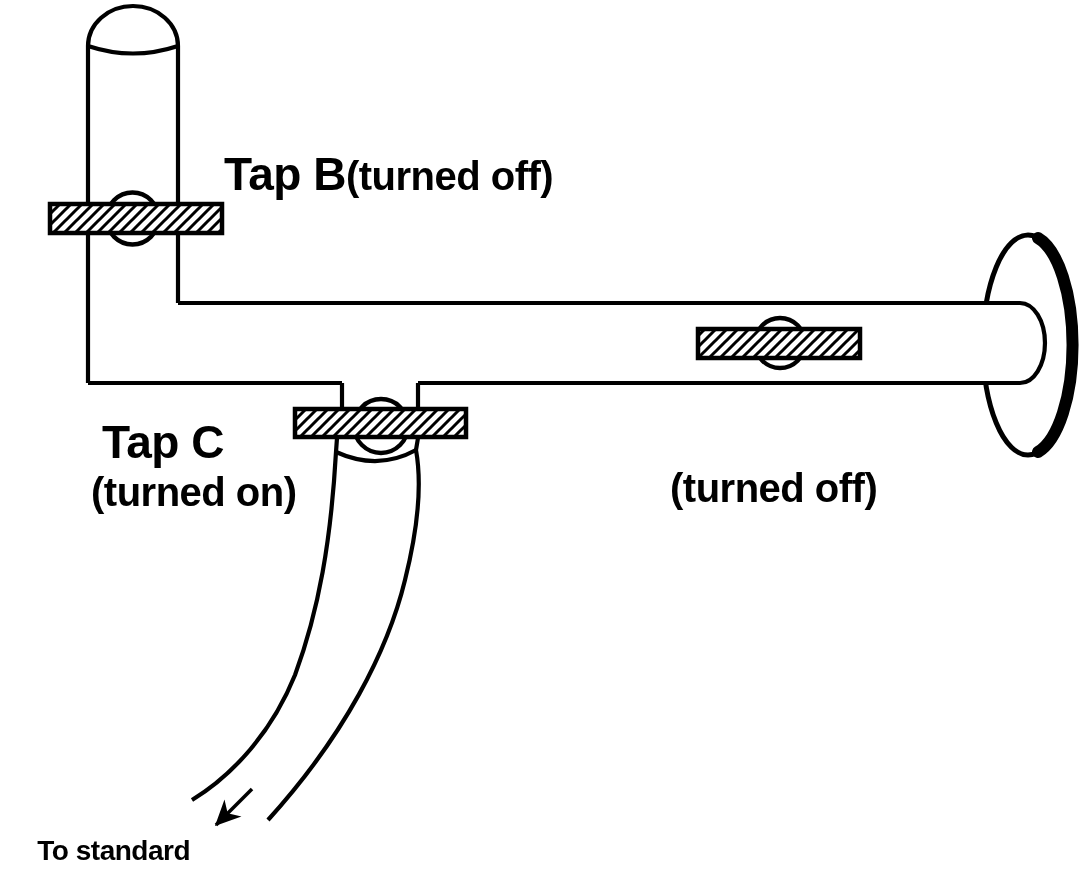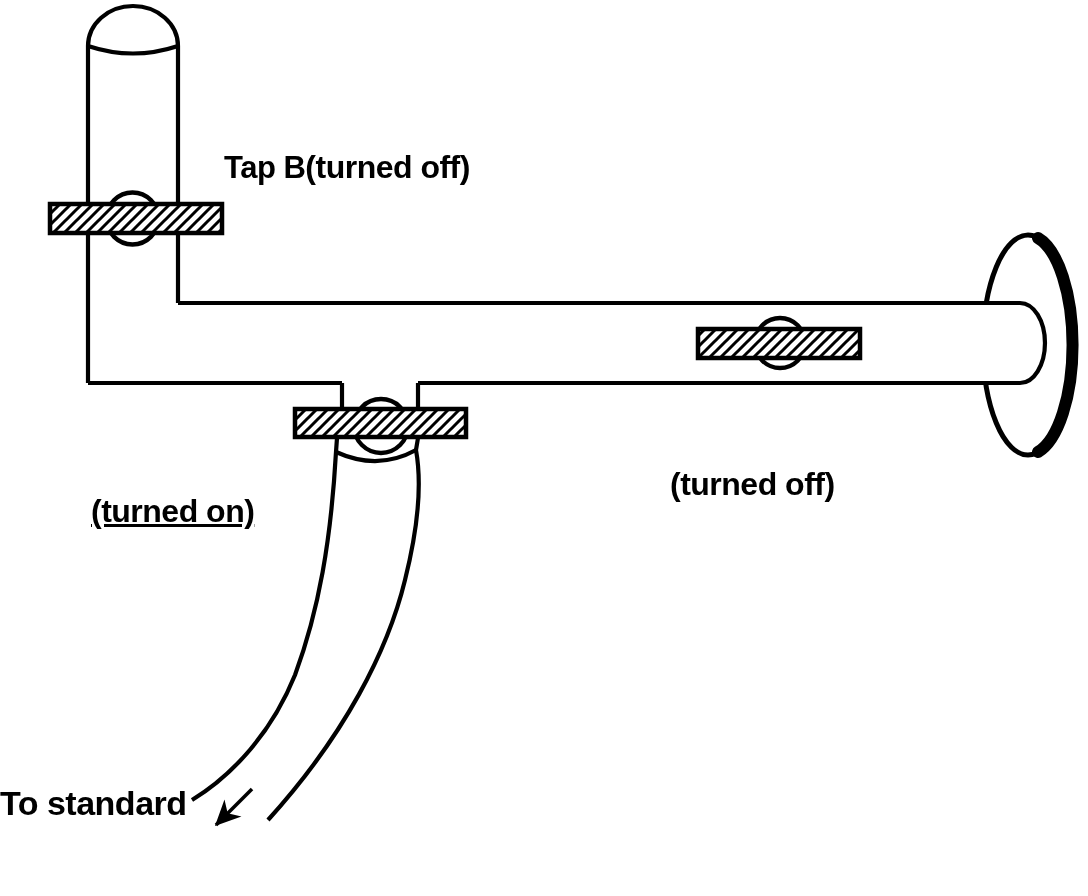--- a/index.html
+++ b/index.html
@@ -14,31 +14,31 @@
   }
   .stage svg { position: absolute; left: 0; top: 0; }
   .lbl {
     position: absolute;
     white-space: nowrap;
     font-weight: 700;
     line-height: 1;
     letter-spacing: -0.5px;
     color: #000000;
   }
-  .tap-name { font-size: 31px; }
-  .status   { font-size: 32px; }
+  .tap-name { font-size: 46px; }
+  .status   { font-size: 40px; }
   .lbl-tap-b   { left: 224px; top: 151px; }
   .lbl-tap-c-n { left: 102px; top: 419px; }
-  .lbl-tap-c-s { left: 91px;  top: 495px; text-decoration: underline; }
+  .lbl-tap-c-s { left: 91px;  top: 472px; }
   .lbl-tap-a-n { left: 699px; top: 419px; }
   .lbl-tap-a-s { left: 670px; top: 468px; }
   .lbl-outlet {
-    left: 0; top: 784px; width: 190px;
-    text-align: left;
-    font-size: 34px;
+    left: 0; top: 832px; width: 190px;
+    text-align: right;
+    font-size: 28px;
     line-height: 38px;
   }
 </style>
 </head>
 <body>
 
 <div class="stage">
 
   <svg width="1088" height="896" viewBox="0 0 1088 896">
     <defs>
@@ -91,20 +91,21 @@
     <rect x="698" y="329" width="162" height="29" fill="url(#hatch)" stroke="#000000" stroke-width="4.5"></rect>
     <rect x="295" y="409" width="171" height="28" fill="url(#hatch)" stroke="#000000" stroke-width="4.5"></rect>
 
     <path d="M 252,789 L 216,825" stroke="#000000" stroke-width="3.5" fill="none" marker-end="url(#arrowhead)"></path>
   </svg>
 
   <div class="lbl lbl-tap-b">
     <span class="tap-name">Tap B</span><span class="status">(turned off)</span>
   </div>
 
+  <div class="lbl tap-name lbl-tap-c-n">Tap C</div>
   <div class="lbl status lbl-tap-c-s">(turned on)</div>
 
   <div class="lbl status lbl-tap-a-s">(turned off)</div>
 
   <div class="lbl lbl-outlet">
     <div>To standard</div>
   </div>
 
 </div>
 

